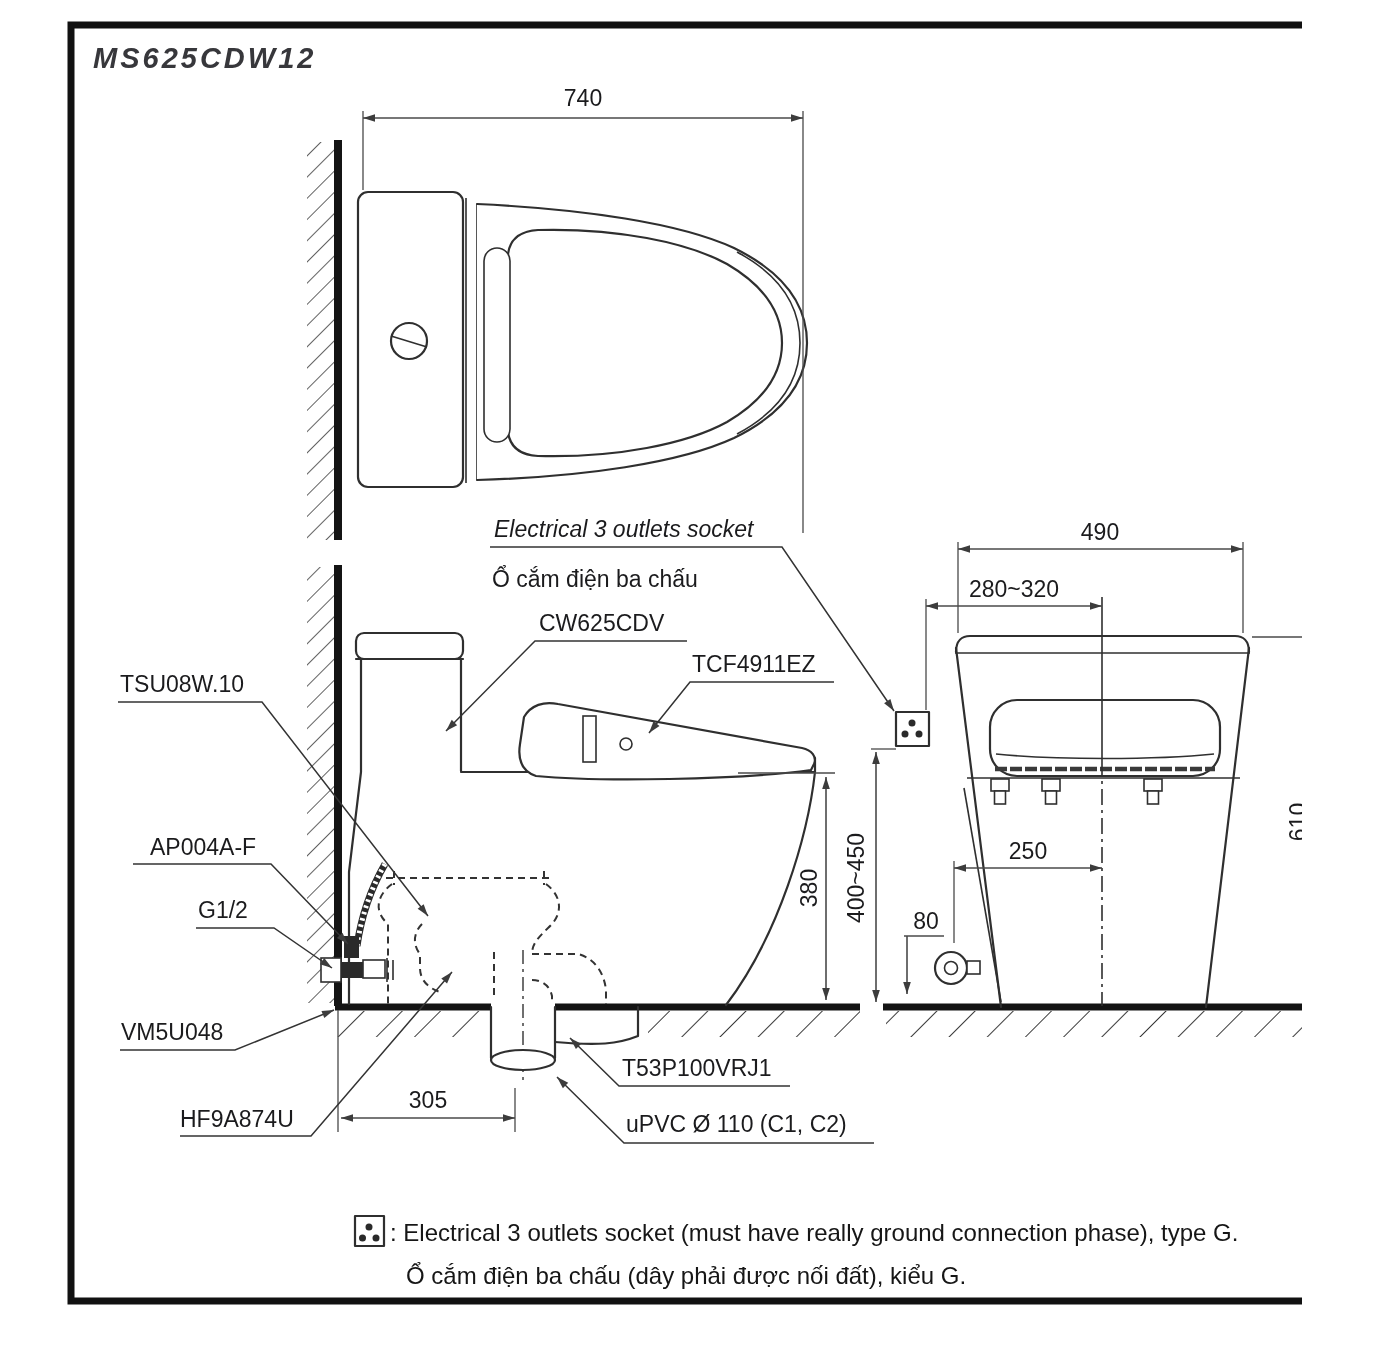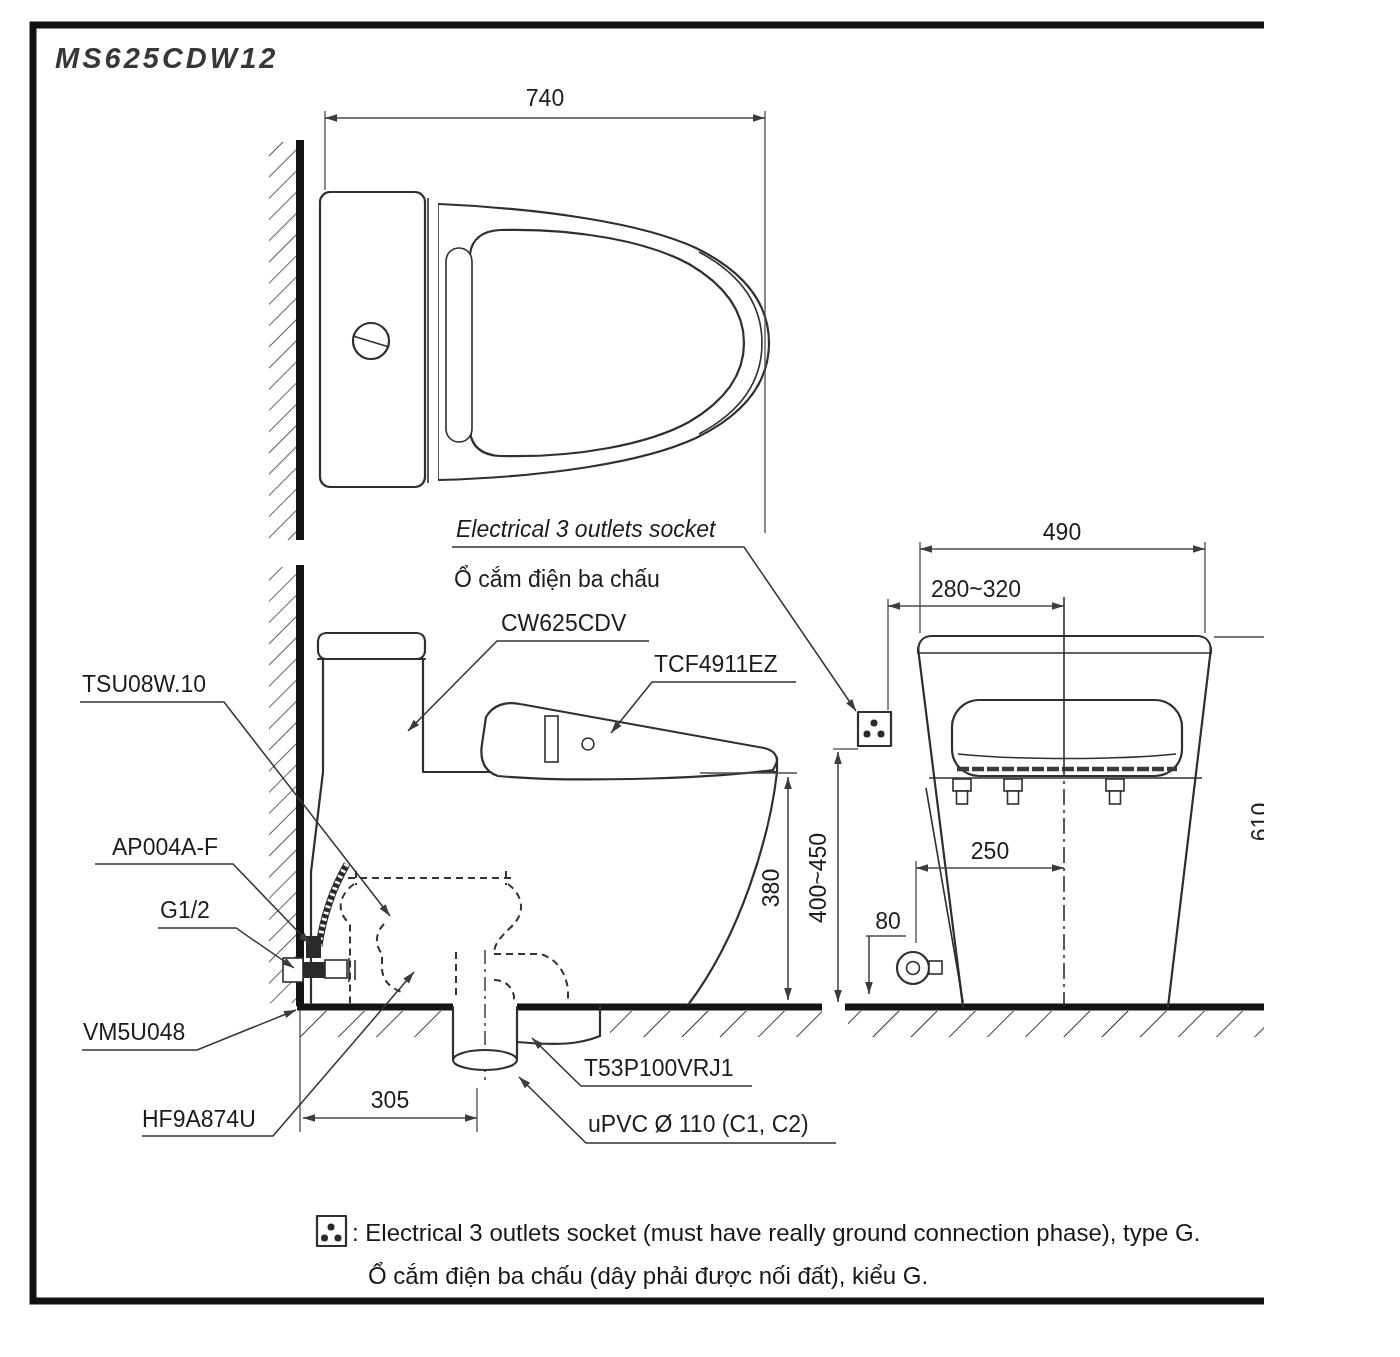--- a/index.html
+++ b/index.html
@@ -1,16 +1,16 @@
 <!DOCTYPE html>
 <html><head>
 <meta charset="utf-8">
 <style>
   html,body{margin:0;padding:0;background:#fff;}
-  #stage{position:relative;width:1264px;height:1357px;background:#ffffff;overflow:hidden;}
+  #stage{position:relative;width:1264px;height:1357px;background:#ffffff;overflow:hidden;margin-left:38px;}
   svg{position:absolute;left:0;top:0;}
   .t-title{font-family:"Liberation Sans",sans-serif;font-size:29px;font-weight:bold;font-style:italic;fill:#37373b;letter-spacing:3px;}
   .t-label{font-family:"Liberation Sans",sans-serif;font-size:23px;fill:#1b1b1d;}
   .t-italic{font-style:italic;}
   .t-dim{font-family:"Liberation Sans",sans-serif;font-size:23px;fill:#1b1b1d;}
   .t-note{font-family:"Liberation Sans",sans-serif;font-size:24px;fill:#161616;}
   .s-main{stroke:#2f2f2f;stroke-width:2.2;fill:none;stroke-linejoin:round;stroke-linecap:round;}
   .s-thin{stroke:#2f2f2f;stroke-width:1.6;fill:none;}
   .s-heavy{stroke:#141414;stroke-width:8;fill:none;}
   .s-floor{stroke:#141414;stroke-width:7;fill:none;}

